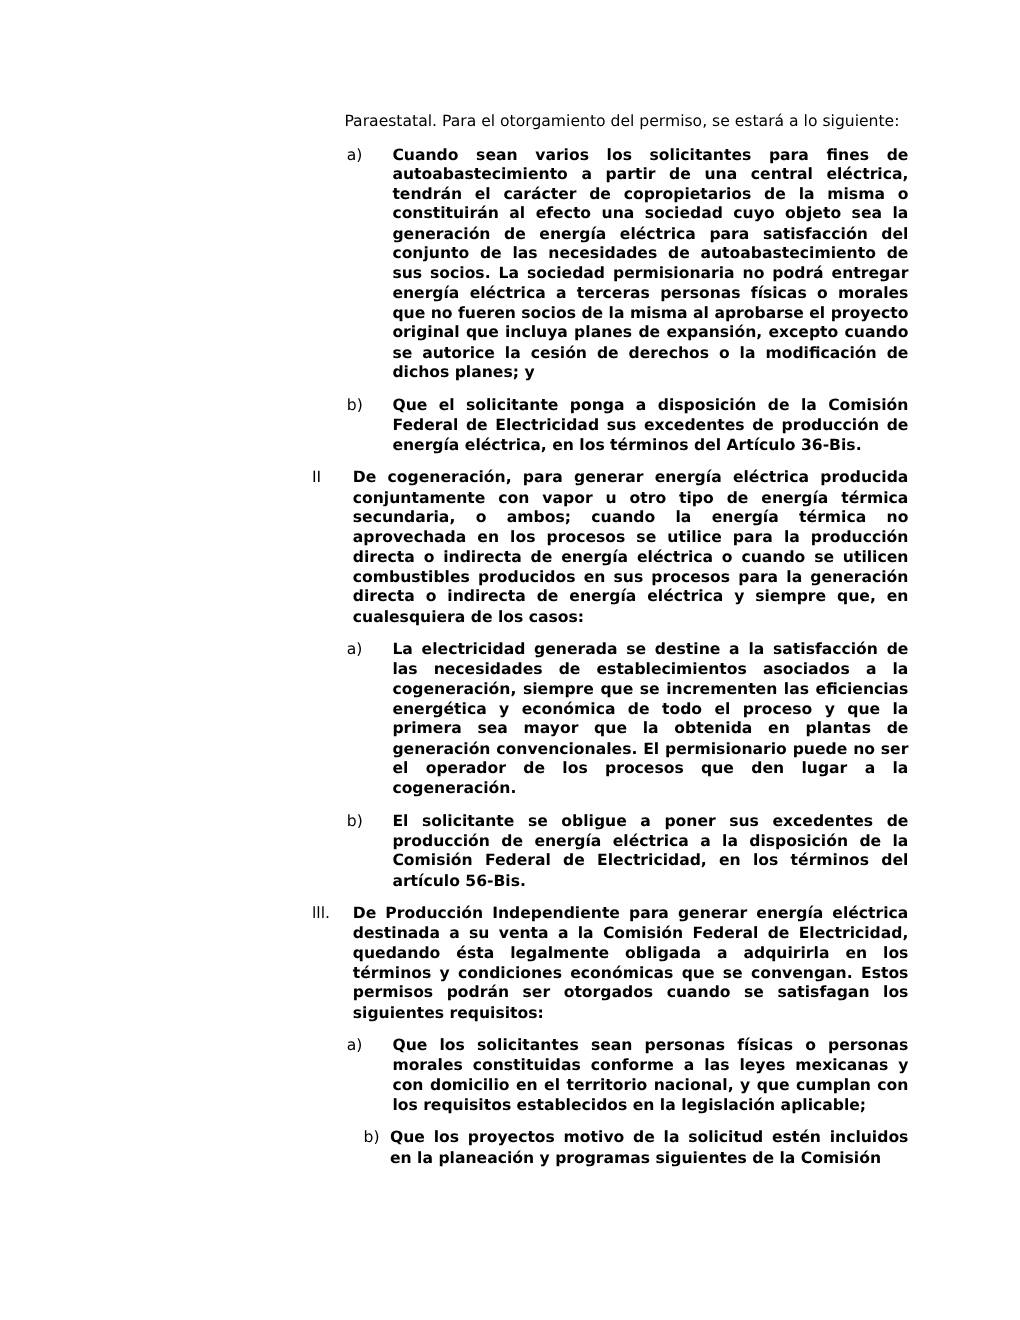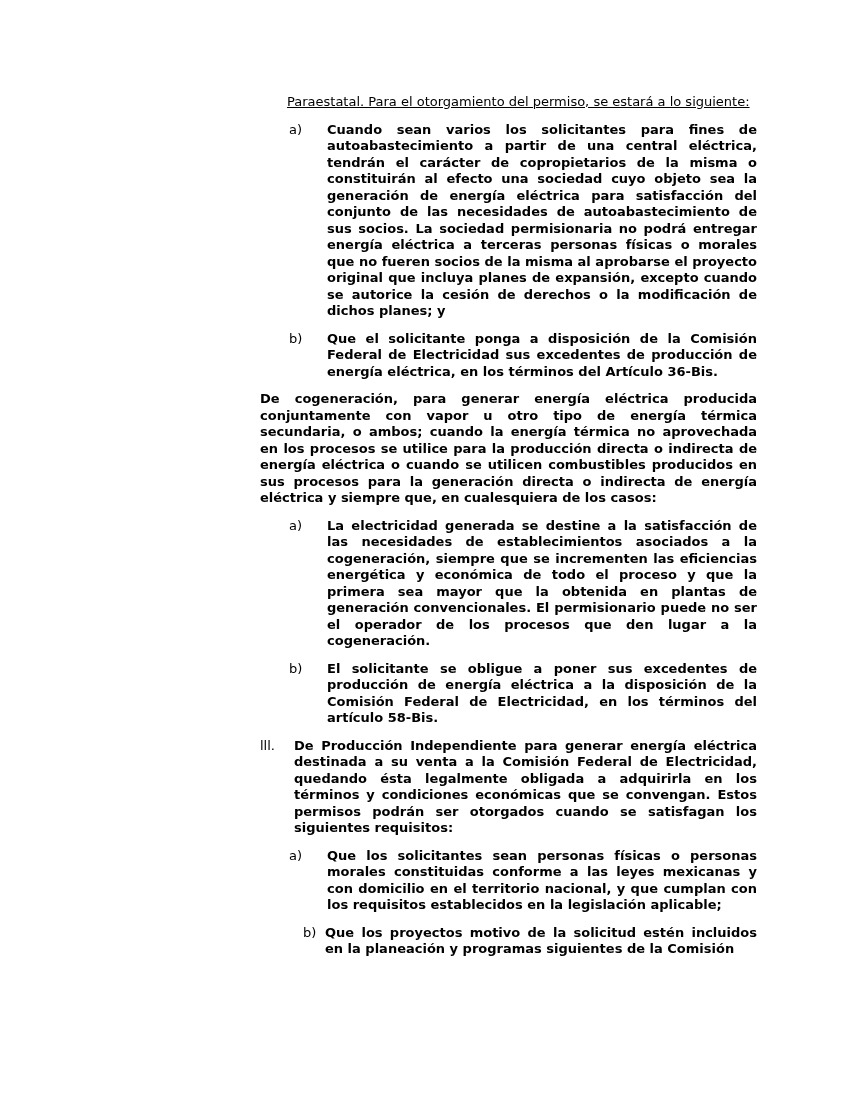--- a/index.html
+++ b/index.html
@@ -20,21 +20,20 @@
   }
   .content {
     position: absolute;
     left: 260px;
     top: 94px;
     width: 497px;
   }
   .para {
     text-align: justify;
     margin: 0 0 11px 0;
-    text-decoration: underline;
   }
   .intro {
     margin-left: 27px;
   }
   .row {
     display: flex;
     margin: 0 0 11px 0;
   }
   .row .marker {
     flex: 0 0 auto;
@@ -66,31 +65,32 @@
       <span class="marker">a)</span>
       <div class="body">Cuando sean varios los solicitantes para fines de autoabastecimiento a partir de una central eléctrica, tendrán el carácter de copropietarios de la misma o constituirán al efecto una sociedad cuyo objeto sea la generación de energía eléctrica para satisfacción del conjunto de las necesidades de autoabastecimiento de sus socios. La sociedad permisionaria no podrá entregar energía eléctrica a terceras personas físicas o morales que no fueren socios de la misma al aprobarse el proyecto original que incluya planes de expansión, excepto cuando se autorice la cesión de derechos o la modificación de dichos planes; y</div>
     </div>
 
     <div class="row lvl2">
       <span class="marker">b)</span>
       <div class="body">Que el solicitante ponga a disposición de la Comisión Federal de Electricidad sus excedentes de producción de energía eléctrica, en los términos del Artículo 36-Bis.</div>
     </div>
 
     <div class="row lvl1">
+      <span class="marker">II</span>
       <div class="body">De cogeneración, para generar energía eléctrica producida conjuntamente con vapor u otro tipo de energía térmica secundaria, o ambos; cuando la energía térmica no aprovechada en los procesos se utilice para la producción directa o indirecta de energía eléctrica o cuando se utilicen combustibles producidos en sus procesos para la generación directa o indirecta de energía eléctrica y siempre que, en cualesquiera de los casos:</div>
     </div>
 
     <div class="row lvl2">
       <span class="marker">a)</span>
       <div class="body">La electricidad generada se destine a la satisfacción de las necesidades de establecimientos asociados a la cogeneración, siempre que se incrementen las eficiencias energética y económica de todo el proceso y que la primera sea mayor que la obtenida en plantas de generación convencionales. El permisionario puede no ser el operador de los procesos que den lugar a la cogeneración.</div>
     </div>
 
     <div class="row lvl2">
       <span class="marker">b)</span>
-      <div class="body">El solicitante se obligue a poner sus excedentes de producción de energía eléctrica a la disposición de la Comisión Federal de Electricidad, en los términos del artículo 58-Bis.</div>
+      <div class="body">El solicitante se obligue a poner sus excedentes de producción de energía eléctrica a la disposición de la Comisión Federal de Electricidad, en los términos del artículo 56-Bis.</div>
     </div>
 
     <div class="row lvl1">
       <span class="marker">lll.</span>
       <div class="body">De Producción Independiente para generar energía eléctrica destinada a su venta a la Comisión Federal de Electricidad, quedando ésta legalmente obligada a adquirirla en los términos y condiciones económicas que se convengan. Estos permisos podrán ser otorgados cuando se satisfagan los siguientes requisitos:</div>
     </div>
 
     <div class="row lvl2">
       <span class="marker">a)</span>
       <div class="body">Que los solicitantes sean personas físicas o personas morales constituidas conforme a las leyes mexicanas y con domicilio en el territorio nacional, y que cumplan con los requisitos establecidos en la legislación aplicable;</div>

